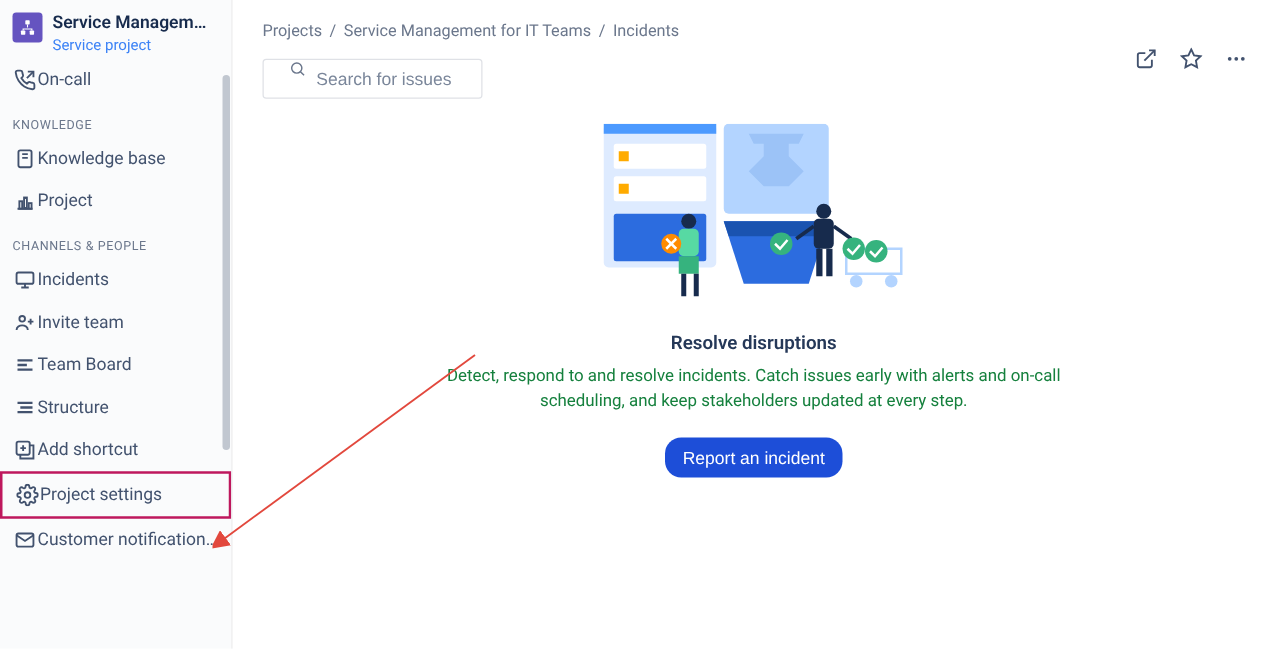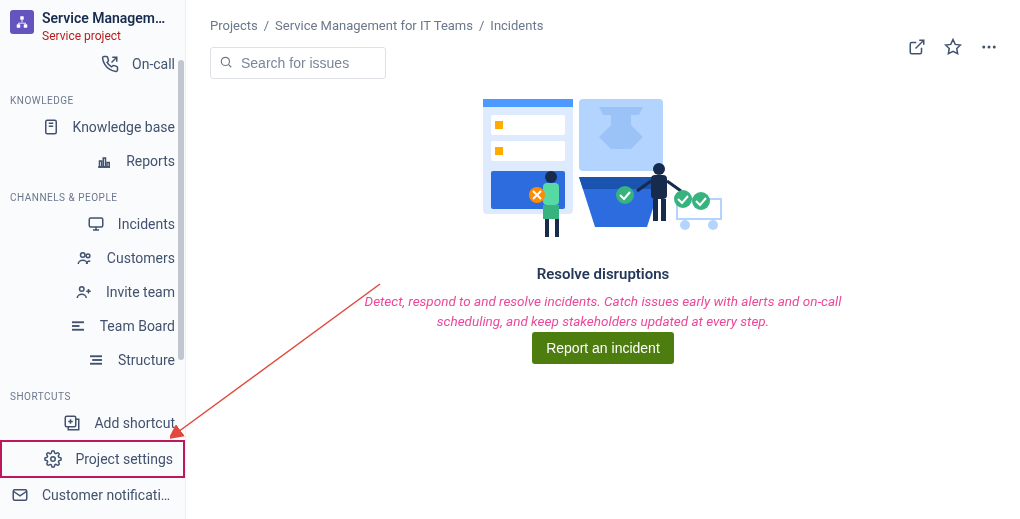--- a/index.html
+++ b/index.html
@@ -29,55 +29,54 @@
   .scrollbar-thumb {
     position:absolute; right:1px; width:6px; top:60px; height:300px;
     background:#C1C7D0; border-radius:3px;
   }
   .proj-header { display:flex; padding:10px 10px 4px 10px; gap:8px; align-items:flex-start;}
   .proj-logo {
     width:24px; height:24px; background:#6554C0; border-radius:3px;
     display:flex; align-items:center; justify-content:center; color:#fff; flex-shrink:0;
   }
   .proj-title { font-weight:600; font-size:14px; color:#172B4D; line-height:1.2; white-space:nowrap; overflow:hidden; text-overflow:ellipsis; max-width:130px;}
-  .proj-sub { font-size:12px; color:#b91c1c; margin-top:2px;}
+  .proj-sub { font-size:12px; color:#3b82f6; margin-top:2px;}
   .nav-item {
-    display:flex; align-items:center; gap:12px;
+    display:flex; align-items:center; 
     padding:7px 10px; color:#42526E; cursor:pointer;
     font-size:14px;
-    justify-content:flex-end;
   }
   .nav-icon { width:20px; height:20px; display:flex; align-items:center; justify-content:center; color:#42526E; flex-shrink:0;}
   .nav-label { white-space:nowrap; overflow:hidden; text-overflow:ellipsis; }
   .section-heading {
     font-size:10px; font-weight:400; color:#6B778C; padding:14px 10px 4px 10px;
     letter-spacing:0.5px;
   }
   .highlight-box { border:2px solid #be185d; }
   .main { flex:1; padding:18px 24px 0 24px; position:relative; }
   .breadcrumb { display:flex; gap:6px; font-size:13px; color:#6B778C; align-items:flex-start;}
   .breadcrumb a { color:#6B778C; text-decoration:none; }
   .bc-sep { color:#6B778C; }
   .page-title { font-size:22px; font-weight:500; color:#172B4D; margin-top:6px;}
   .top-actions { position:absolute; right:20px; top:36px; display:flex; gap:14px; color:#42526E; align-items:center;}
   .ta-icon { width:22px; height:22px; display:flex; align-items:center; justify-content:center; cursor:pointer;}
   .search-wrap { margin-top:14px; }
   .search-box {
-    display:flex; align-items:center; gap:8px;
-    border:1px solid #DFE1E6; border-radius:3px; width:176px; height:32px; padding:0 8px;
+    display:flex; gap:8px;
+    border:1px solid #DFE1E6; border-radius:3px; width:176px; height:32px; padding:0 20px;
     background:#fff;
   }
   .search-box input { border:none; outline:none; font-size:14px; width:100%; color:#172B4D; background:transparent;}
   .search-box input::placeholder { color:#7A869A; }
   .empty-state { margin:20px auto 0 auto; width:520px; text-align:center;}
   .illus { width:248px; height:150px; margin:0 auto 16px auto; position:relative;}
   .empty-title { font-size:15px; font-weight:600; color:#253858; margin-bottom:8px;}
-  .empty-desc { font-size:13.5px; color:#ec4899; line-height:1.5; font-style:italic;}
+  .empty-desc { font-size:13.5px; color:#15803d; line-height:1.5; margin-bottom:18px;}
   .btn-primary {
-    background:#4d7c0f; color:#fff; border:none; border-radius:3px;
+    background:#1d4ed8; color:#fff; border:none; border-radius:13px;
     padding:8px 14px; font-size:14px; font-weight:500; cursor:pointer;
   }
   .arrow-annot { position:absolute; left:170px; top:280px; width:220px; height:160px; pointer-events:none; z-index:5;}
 </style>
 </head>
 <body>
 
 <div class="app">
   <aside class="sidebar">
     <div class="sidebar-scroll">
@@ -122,47 +121,36 @@
 
       <div class="nav-item">
         <span class="nav-icon">
             <svg width="18" height="18" viewBox="0 0 24 24" fill="none" stroke="currentColor" stroke-width="2">
               <line x1="4" y1="20" x2="20" y2="20"></line>
               <rect x="6" y="12" width="3" height="8"></rect>
               <rect x="11" y="8" width="3" height="12"></rect>
               <rect x="16" y="14" width="3" height="6"></rect>
             </svg>
           </span>
-        <span class="nav-label">Reports</span>
+        <span class="nav-label">Project</span>
       </div>
 
       <div class="section-heading">CHANNELS &amp; PEOPLE</div>
 
       <div class="nav-item">
         <span class="nav-icon">
             <svg width="18" height="18" viewBox="0 0 24 24" fill="none" stroke="currentColor" stroke-width="2">
               <rect x="3" y="4" width="18" height="12" rx="2"></rect>
               <line x1="8" y1="20" x2="16" y2="20"></line>
               <line x1="12" y1="16" x2="12" y2="20"></line>
             </svg>
           </span>
         <span class="nav-label">Incidents</span>
       </div>
 
-      <div class="nav-item">
-        <span class="nav-icon">
-            <svg width="18" height="18" viewBox="0 0 24 24" fill="none" stroke="currentColor" stroke-width="2">
-              <circle cx="9" cy="8" r="3"></circle>
-              <circle cx="16" cy="9" r="2.5"></circle>
-              <path d="M3 20c0-3 3-5 6-5s6 2 6 5"></path>
-              <path d="M14 20c0-2 2-4 5-4"></path>
-            </svg>
-          </span>
-        <span class="nav-label">Customers</span>
-      </div>
 
       <div class="nav-item">
         <span class="nav-icon">
             <svg width="18" height="18" viewBox="0 0 24 24" fill="none" stroke="currentColor" stroke-width="2">
               <circle cx="9" cy="8" r="3"></circle>
               <path d="M3 20c0-3 3-5 6-5s6 2 6 5"></path>
               <line x1="18" y1="8" x2="18" y2="14"></line>
               <line x1="15" y1="11" x2="21" y2="11"></line>
             </svg>
           </span>
@@ -184,21 +172,20 @@
         <span class="nav-icon">
             <svg width="18" height="18" viewBox="0 0 24 24" fill="none" stroke="currentColor" stroke-width="2.5">
               <line x1="4" y1="7" x2="20" y2="7"></line>
               <line x1="7" y1="12" x2="20" y2="12"></line>
               <line x1="4" y1="17" x2="20" y2="17"></line>
             </svg>
           </span>
         <span class="nav-label">Structure</span>
       </div>
 
-      <div class="section-heading">SHORTCUTS</div>
 
       <div class="nav-item">
         <span class="nav-icon">
             <svg width="18" height="18" viewBox="0 0 24 24" fill="none" stroke="currentColor" stroke-width="2">
               <rect x="3" y="3" width="14" height="14" rx="2"></rect>
               <path d="M17 7h4v14H7v-4"></path>
               <line x1="10" y1="7" x2="10" y2="13"></line>
               <line x1="7" y1="10" x2="13" y2="10"></line>
             </svg>
           </span>

